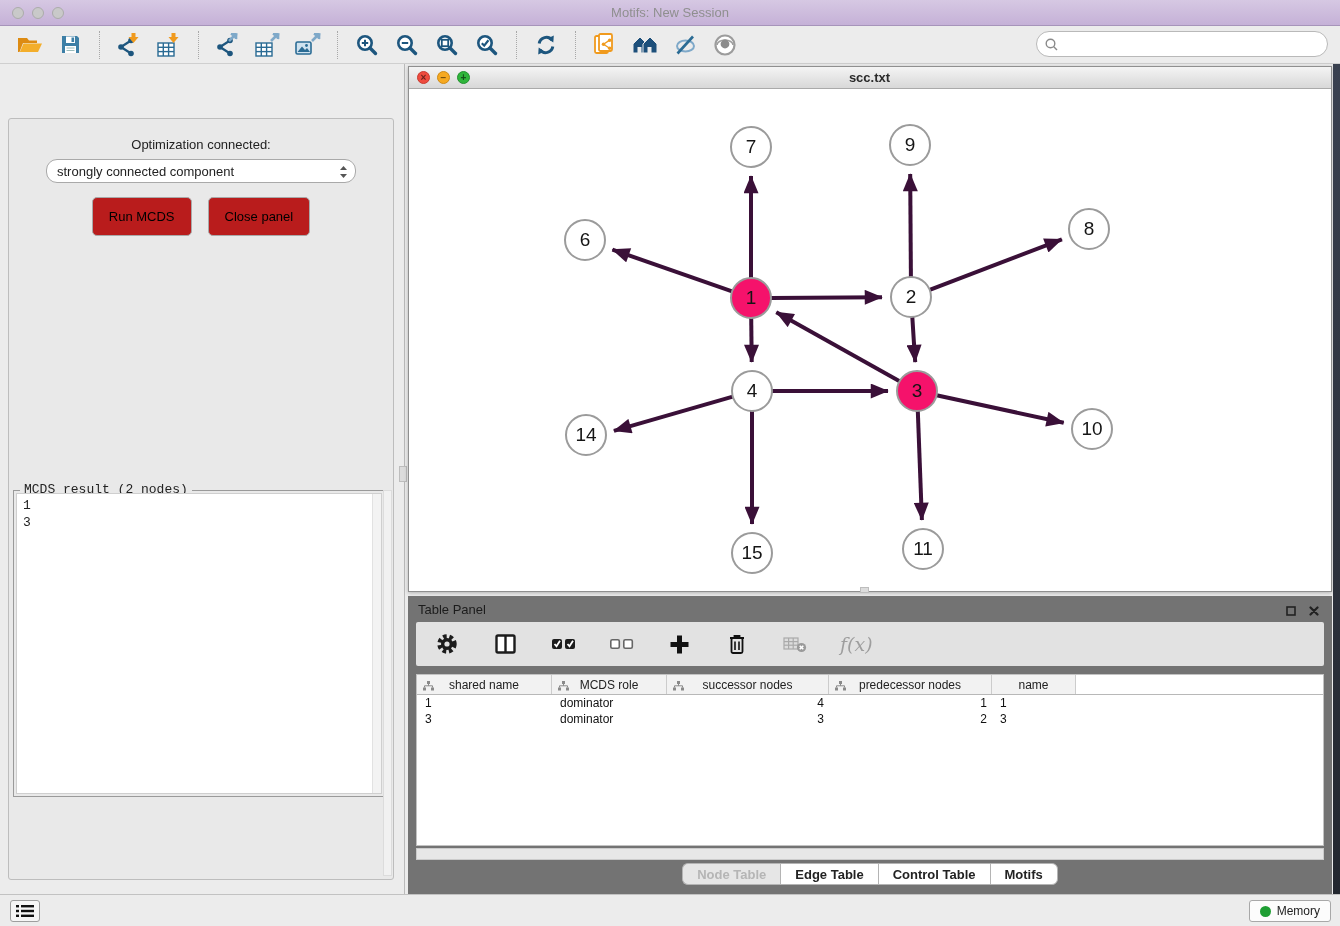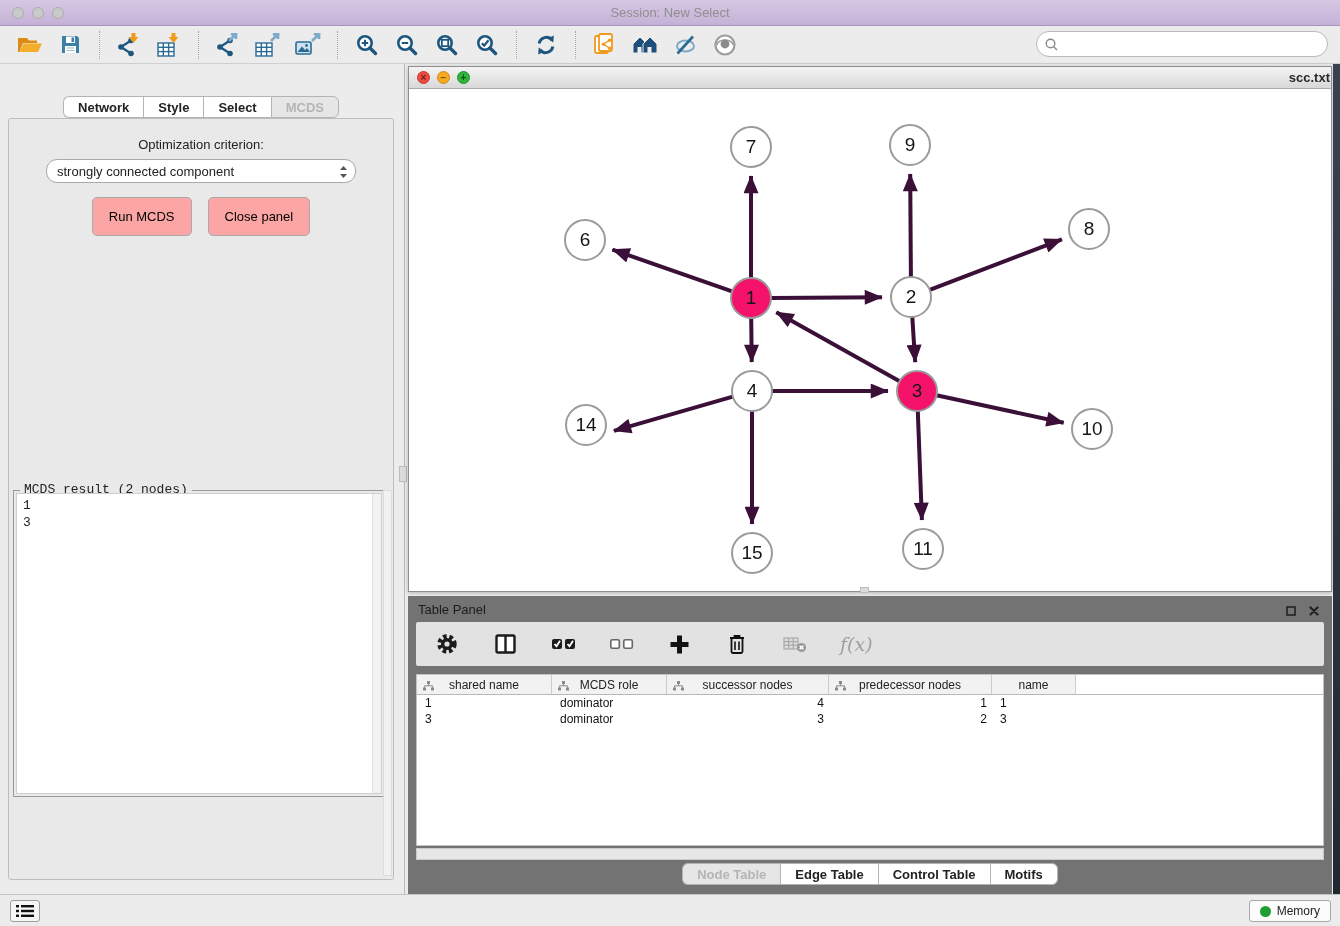--- a/index.html
+++ b/index.html
@@ -38,21 +38,21 @@
   .tab:last-child { border-right:1px solid #b4b4b4; border-top-right-radius:6px; border-bottom-right-radius:6px;}
   .tab.active { background:#e6e6e6; color:#b5b5b5; }
   .cp-box { position:absolute; left:8px; right:8px; top:54px; bottom:14px; background:#e9e9e9;
             border:1px solid #bdbdbd; border-radius:3px; }
   .opt-label { position:absolute; top:18px; left:0; right:0; text-align:center; font-size:13px; }
   .selectbox { position:absolute; top:40px; left:37px; width:310px; height:24px; background:#fff;
                border:1px solid #a9a9a9; border-radius:11px; display:flex; align-items:center;
                padding:0 22px 0 10px; font-size:13px; }
   .selectbox .stepper { position:absolute; right:7px; top:5px; }
   .btn-row { position:absolute; top:78px; left:0; right:0; display:flex; justify-content:center; gap:16px; }
-  .pbtn { height:39px; padding:9px 16px; background:#fca5a5; border:1px solid #a9a9a9; border-radius:5px;
+  .pbtn { height:39px; padding:9px 16px; background:#b91c1c; border:1px solid #a9a9a9; border-radius:5px;
           font-size:13px; display:flex; align-items:center; }
   .fieldset { position:absolute; left:4px; top:371px; width:372px; height:307px; border:1px solid #9a9a9a;font-family:Liberation Mono, monospace; }
   .fieldset .legend { position:absolute; top:-9px; left:6px; background:#e9e9e9; padding:0 4px; font-size:13px; }
   .resultbox { position:absolute; inset:2px; background:#fff; border:1px solid #cfcfcf;
                padding:3px 6px; font-size:13px; line-height:17px; white-space:pre; overflow:hidden; }
   .resultbox .vtrack { position:absolute; right:0; top:0; bottom:0; width:9px; background:#f3f3f3; border-left:1px solid #e2e2e2; }
   .cp-scroll { position:absolute; right:1px; top:371px; height:386px; width:9px; background:#f1f1f1; border:1px solid #dcdcdc; }
 
   .vsplit { position:absolute; left:404px; top:64px; width:1px; height:830px; background:#bababa; }
   .vsplit-handle { position:absolute; left:399px; top:466px; width:8px; height:16px; background:#dcdcdc; border:1px solid #bdbdbd; }
@@ -63,21 +63,21 @@
                 border:1px solid #8f8f8f; box-shadow:0 1px 4px rgba(0,0,0,0.25); }
   .net-titlebar { position:absolute; left:0; top:0; right:0; height:22px;
                   background:linear-gradient(#f4f4f4,#d8d8d8); border-bottom:1px solid #aaa;
                   display:flex; align-items:center; }
   .traffic-net { display:flex; gap:7px; margin-left:8px; }
   .tl { width:13px; height:13px; border-radius:50%; display:flex; align-items:center; justify-content:center;
         font-size:10px; font-weight:bold; color:rgba(0,0,0,0.55); line-height:1; }
   .tl.red { background:#ee4b3e; border:1px solid #c93a30; }
   .tl.yel { background:#f6a921; border:1px solid #cf8a15; }
   .tl.grn { background:#2fb53b; border:1px solid #239130; }
-  .net-title { position:absolute; left:0; right:1px; text-align:right; font-weight:bold; font-size:13px; color:#2a2a2a; }
+  .net-title { position:absolute; left:0; right:1px; text-align:center; font-weight:bold; font-size:13px; color:#2a2a2a; }
   .canvas { position:absolute; left:0; top:22px; width:922px; height:502px; background:#fff; }
   .canvas svg.edges { position:absolute; left:0; top:0; }
   .gnode { position:absolute; width:42px; height:42px; border-radius:50%; background:#fff;
            border:2px solid #9b9b9b; display:flex; align-items:center; justify-content:center;
            font-size:19px; color:#151515; }
   .gnode.selected { background:#f5126b; }
 
   
   .table-panel { position:absolute; left:408px; top:596px; width:924px; height:298px; background:#737373; }
   .tp-toolbar { position:absolute; left:8px; right:8px; top:26px; height:44px; background:#e2e2e2;
@@ -111,21 +111,21 @@
 <body>
 
 <div class="app">
 
   <div class="titlebar">
     <div class="traffic-main">
       <span></span>
       <span></span>
       <span></span>
     </div>
-    <div class="win-title">Session: New Select</div>
+    <div class="win-title">Motifs: New Session</div>
   </div>
 
   <div class="toolbar">
     <div id="toolbar-icons" style="display:flex;align-items:center;">
         <div class="tbtn">
           <svg width="26" height="20" viewBox="0 0 26 20">
             <path d="M1 3 h9 l2 2.5 h8 v2.5 H6 L2.5 17 H1 Z" fill="#dd8b12"></path>
             <path d="M6.5 8.5 h18.5 l-4 8.5 H2.8 Z" fill="#f3ae2b"></path>
           </svg>
         </div>
@@ -302,28 +302,22 @@
     <div class="search-wrap">
       <svg width="13" height="13" viewBox="0 0 13 13">
         <circle cx="5.5" cy="5.5" r="4.3" fill="none" stroke="#8a8a8a" stroke-width="1.4"></circle>
         <line x1="8.8" y1="8.8" x2="12" y2="12" stroke="#8a8a8a" stroke-width="1.4"></line>
       </svg>
       <input type="text" value="" style="">
     </div>
   </div>
 
   <div class="control-panel">
-    <div class="tabs-row" id="control-tabs">
-        <div class="tab">Network</div>
-        <div class="tab">Style</div>
-        <div class="tab">Select</div>
-        <div class="tab active">MCDS</div>
-      </div>
     <div class="cp-box">
-      <div class="opt-label">Optimization criterion:</div>
+      <div class="opt-label">Optimization connected:</div>
       <div class="selectbox">
         <span>strongly connected component</span>
         <span class="stepper">
           <svg width="9" height="14">
               <path d="M1 5 L4.5 1 L8 5 Z" fill="#555"></path>
               <path d="M1 9 L4.5 13 L8 9 Z" fill="#555"></path>
             </svg>
         </span>
       </div>
       <div class="btn-row">
@@ -375,21 +369,21 @@
           <line x1="508.8" y1="322.0" x2="512.9" y2="431.0" stroke="#3a1038" stroke-width="4" marker-end="url(#arr)"></line>
         </svg>
         <div class="gnode" style="left: 321px; top: 37px;">7</div>
         <div class="gnode" style="left: 480px; top: 35px;">9</div>
         <div class="gnode" style="left: 155px; top: 130px;">6</div>
         <div class="gnode" style="left: 659px; top: 119px;">8</div>
         <div class="gnode selected" style="left: 321px; top: 188px;">1</div>
         <div class="gnode" style="left: 481px; top: 187px;">2</div>
         <div class="gnode" style="left: 322px; top: 281px;">4</div>
         <div class="gnode selected" style="left: 487px; top: 281px;">3</div>
-        <div class="gnode" style="left: 156px; top: 315px; text-align: center;">14</div>
+        <div class="gnode" style="left: 156px; top: 325px; text-align: center;">14</div>
         <div class="gnode" style="left: 662px; top: 319px;">10</div>
         <div class="gnode" style="left: 322px; top: 443px;">15</div>
         <div class="gnode" style="left: 493px; top: 439px;">11</div>
       </div>
   </div>
 
   <div class="hsplit-handle"></div>
 
   <div class="table-panel">
     <div class="panel-head">

